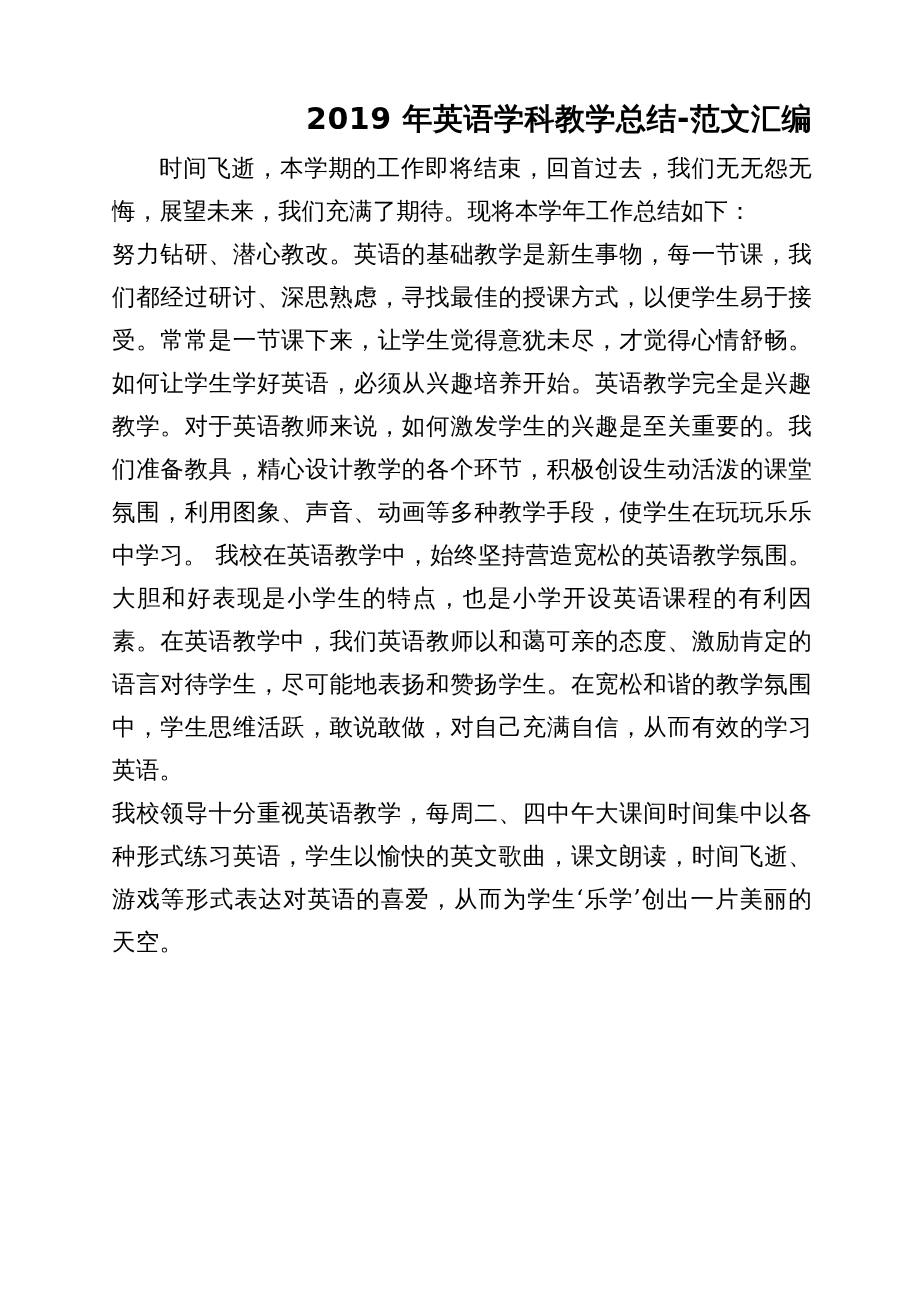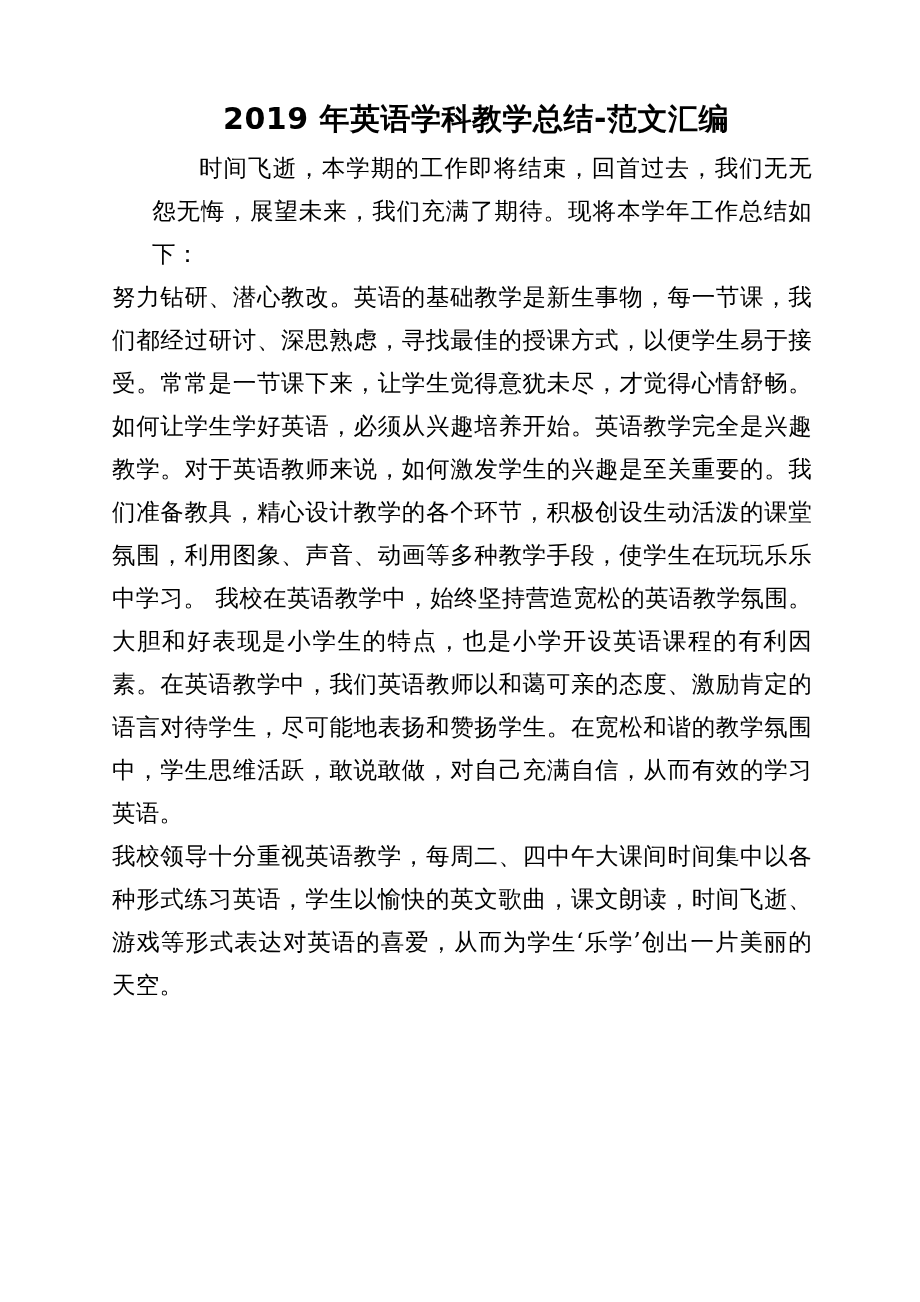--- a/index.html
+++ b/index.html
@@ -19,41 +19,40 @@
     width: 920px;
     height: 1302px;
     box-sizing: border-box;
     padding: 96px 108px 70px 112px;
   }
   .doc-title {
     font-family: "DejaVu Sans", "Liberation Sans", sans-serif;
     font-size: 30px;
     font-weight: bold;
     letter-spacing: 0.5px;
-    text-align: center;
+    text-align: right;
     margin: 0 0 6px 0;
     padding-left: 28px;
     line-height: 1.5;
     white-space: nowrap;
   }
   .body-text {
     font-family: "DejaVu Serif", "Liberation Serif", serif;
     font-size: 23.5px;
     line-height: 1.83;
     text-align: justify;
     text-justify: inter-ideograph;
     margin: 0;
     letter-spacing: 0.2px;
   }
   .para {
     margin: 0;
   }
   .para.indent {
     text-indent: 2em;
-    margin-left: 40px;
   }
 </style>
 </head>
 <body>
 
 <div class="page">
   <h1 class="doc-title">2019 年英语学科教学总结-范文汇编</h1>
   <div class="body-text">
     <p class="para indent">时间飞逝，本学期的工作即将结束，回首过去，我们无无怨无悔，展望未来，我们充满了期待。现将本学年工作总结如下：</p>
     <p class="para">努力钻研、潜心教改。英语的基础教学是新生事物，每一节课，我们都经过研讨、深思熟虑，寻找最佳的授课方式，以便学生易于接受。常常是一节课下来，让学生觉得意犹未尽，才觉得心情舒畅。如何让学生学好英语，必须从兴趣培养开始。英语教学完全是兴趣教学。对于英语教师来说，如何激发学生的兴趣是至关重要的。我们准备教具，精心设计教学的各个环节，积极创设生动活泼的课堂氛围，利用图象、声音、动画等多种教学手段，使学生在玩玩乐乐中学习。 我校在英语教学中，始终坚持营造宽松的英语教学氛围。大胆和好表现是小学生的特点，也是小学开设英语课程的有利因素。在英语教学中，我们英语教师以和蔼可亲的态度、激励肯定的语言对待学生，尽可能地表扬和赞扬学生。在宽松和谐的教学氛围中，学生思维活跃，敢说敢做，对自己充满自信，从而有效的学习英语。</p>

